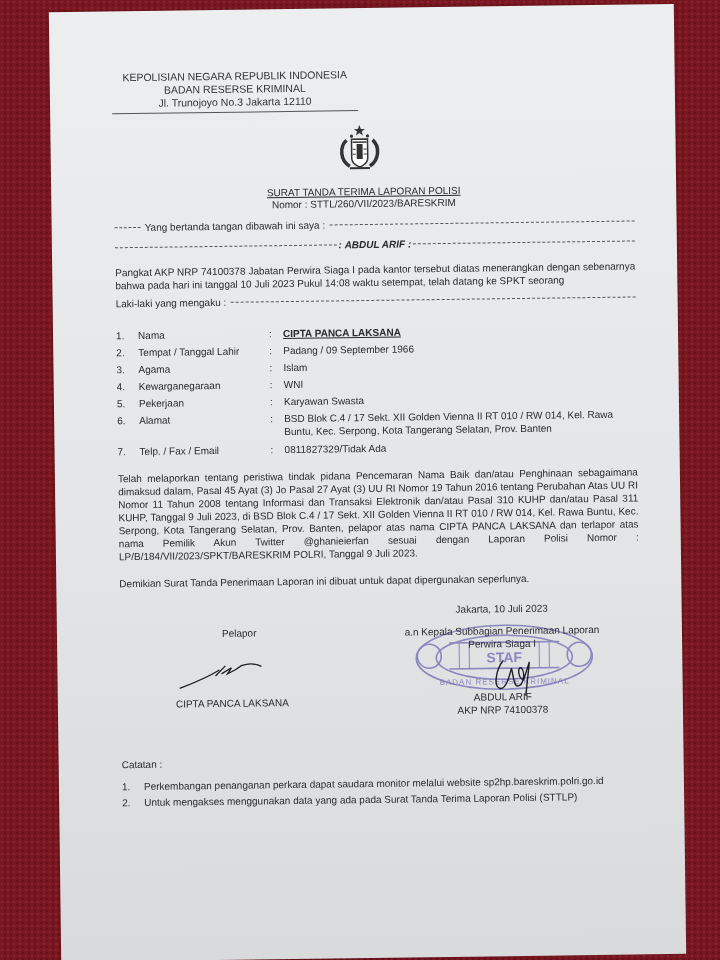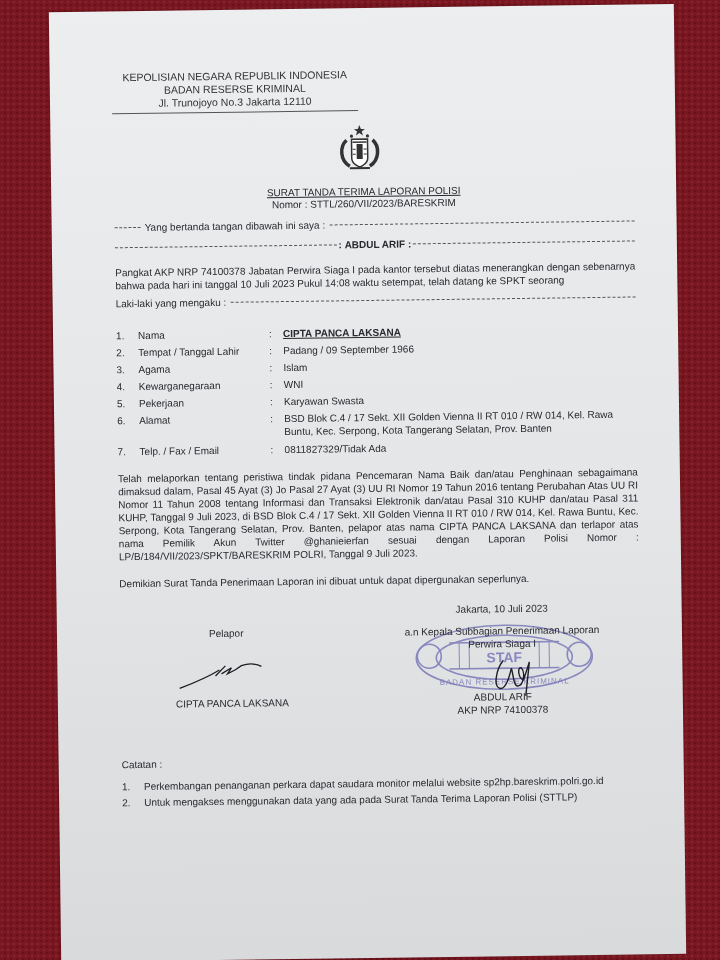--- a/index.html
+++ b/index.html
@@ -73,21 +73,21 @@
   </div>
 
   <div class="abs dashrow" style="top:211px;">
     <span class="dash fixed" style="width:26px;margin-right:4px;"></span>
     <span>Yang bertanda tangan dibawah ini saya :</span>
     <span class="dash" style="margin-left:4px;"></span>
   </div>
 
   <div class="abs dashrow" style="top:231px;">
     <span class="dash" style="margin-right:2px;"></span>
-    <span style="font-weight:bold;">:&nbsp;<span>ABDUL ARIF</span>&nbsp;:</span>
+    <span style="font-weight:bold;font-style:italic;">:&nbsp;<span>ABDUL ARIF</span>&nbsp;:</span>
     <span class="dash" style="margin-left:2px;"></span>
   </div>
 
   <div class="abs para" style="top:255px;">Pangkat AKP NRP 74100378 Jabatan Perwira Siaga I pada kantor tersebut diatas menerangkan dengan sebenarnya bahwa pada hari ini tanggal 10 Juli 2023 Pukul 14:08 waktu setempat, telah datang ke SPKT seorang</div>
   <div class="abs dashrow" style="top:287px;">
     <span>Laki-laki yang mengaku :</span>
     <span class="dash" style="margin-left:4px;"></span>
   </div>
 
   <div class="abs items">
@@ -132,21 +132,21 @@
       <span class="lbl">Telp. / Fax / Email</span>
       <span class="colon">:</span>
       <span class="val">0811827329/Tidak Ada</span>
     </div>
   </div>
 
   <div class="abs para" style="top:461px;">Telah melaporkan tentang peristiwa tindak pidana Pencemaran Nama Baik dan/atau Penghinaan sebagaimana dimaksud dalam, Pasal 45 Ayat (3) Jo Pasal 27 Ayat (3) UU RI Nomor 19 Tahun 2016 tentang Perubahan Atas UU RI Nomor 11 Tahun 2008 tentang Informasi dan Transaksi Elektronik dan/atau Pasal 310 KUHP dan/atau Pasal 311 KUHP, Tanggal 9 Juli 2023, di BSD Blok C.4 / 17 Sekt. XII Golden Vienna II RT 010 / RW 014, Kel. Rawa Buntu, Kec. Serpong, Kota Tangerang Selatan, Prov. Banten, pelapor atas nama CIPTA PANCA LAKSANA dan terlapor atas nama Pemilik Akun Twitter @ghanieierfan sesuai dengan Laporan Polisi Nomor : LP/B/184/VII/2023/SPKT/BARESKRIM POLRI, Tanggal 9 Juli 2023.</div>
 
   <div class="abs para" style="top:566px;">Demikian Surat Tanda Penerimaan Laporan ini dibuat untuk dapat dipergunakan seperlunya.</div>
 
-  <div class="abs sig-left" style="left:152px;top:618px;">Pelapor</div>
+  <div class="abs sig-left" style="left:165px;top:618px;">Pelapor</div>
   <svg class="abs" style="left:118px;top:652px;" width="100" height="30" viewBox="0 0 100 30">
     <path d="M4,26 C20,20 34,14 44,8 M40,14 L50,4 M46,12 L56,6 L52,12 L60,8 L66,4 C72,2 80,2 86,5" stroke="#1e1e24" stroke-width="1.3" fill="none"></path>
   </svg>
   <div class="abs sig-left" style="left:118px;top:688px;">CIPTA PANCA LAKSANA</div>
 
   <svg class="abs stamp" viewBox="0 0 190 70">
     <g stroke="#7b78b8" fill="none" stroke-width="1.6" opacity="0.85">
       <ellipse cx="95" cy="35" rx="88" ry="32"></ellipse>
       <ellipse cx="95" cy="35" rx="68" ry="22"></ellipse>
       <circle cx="20" cy="33" r="12"></circle>

